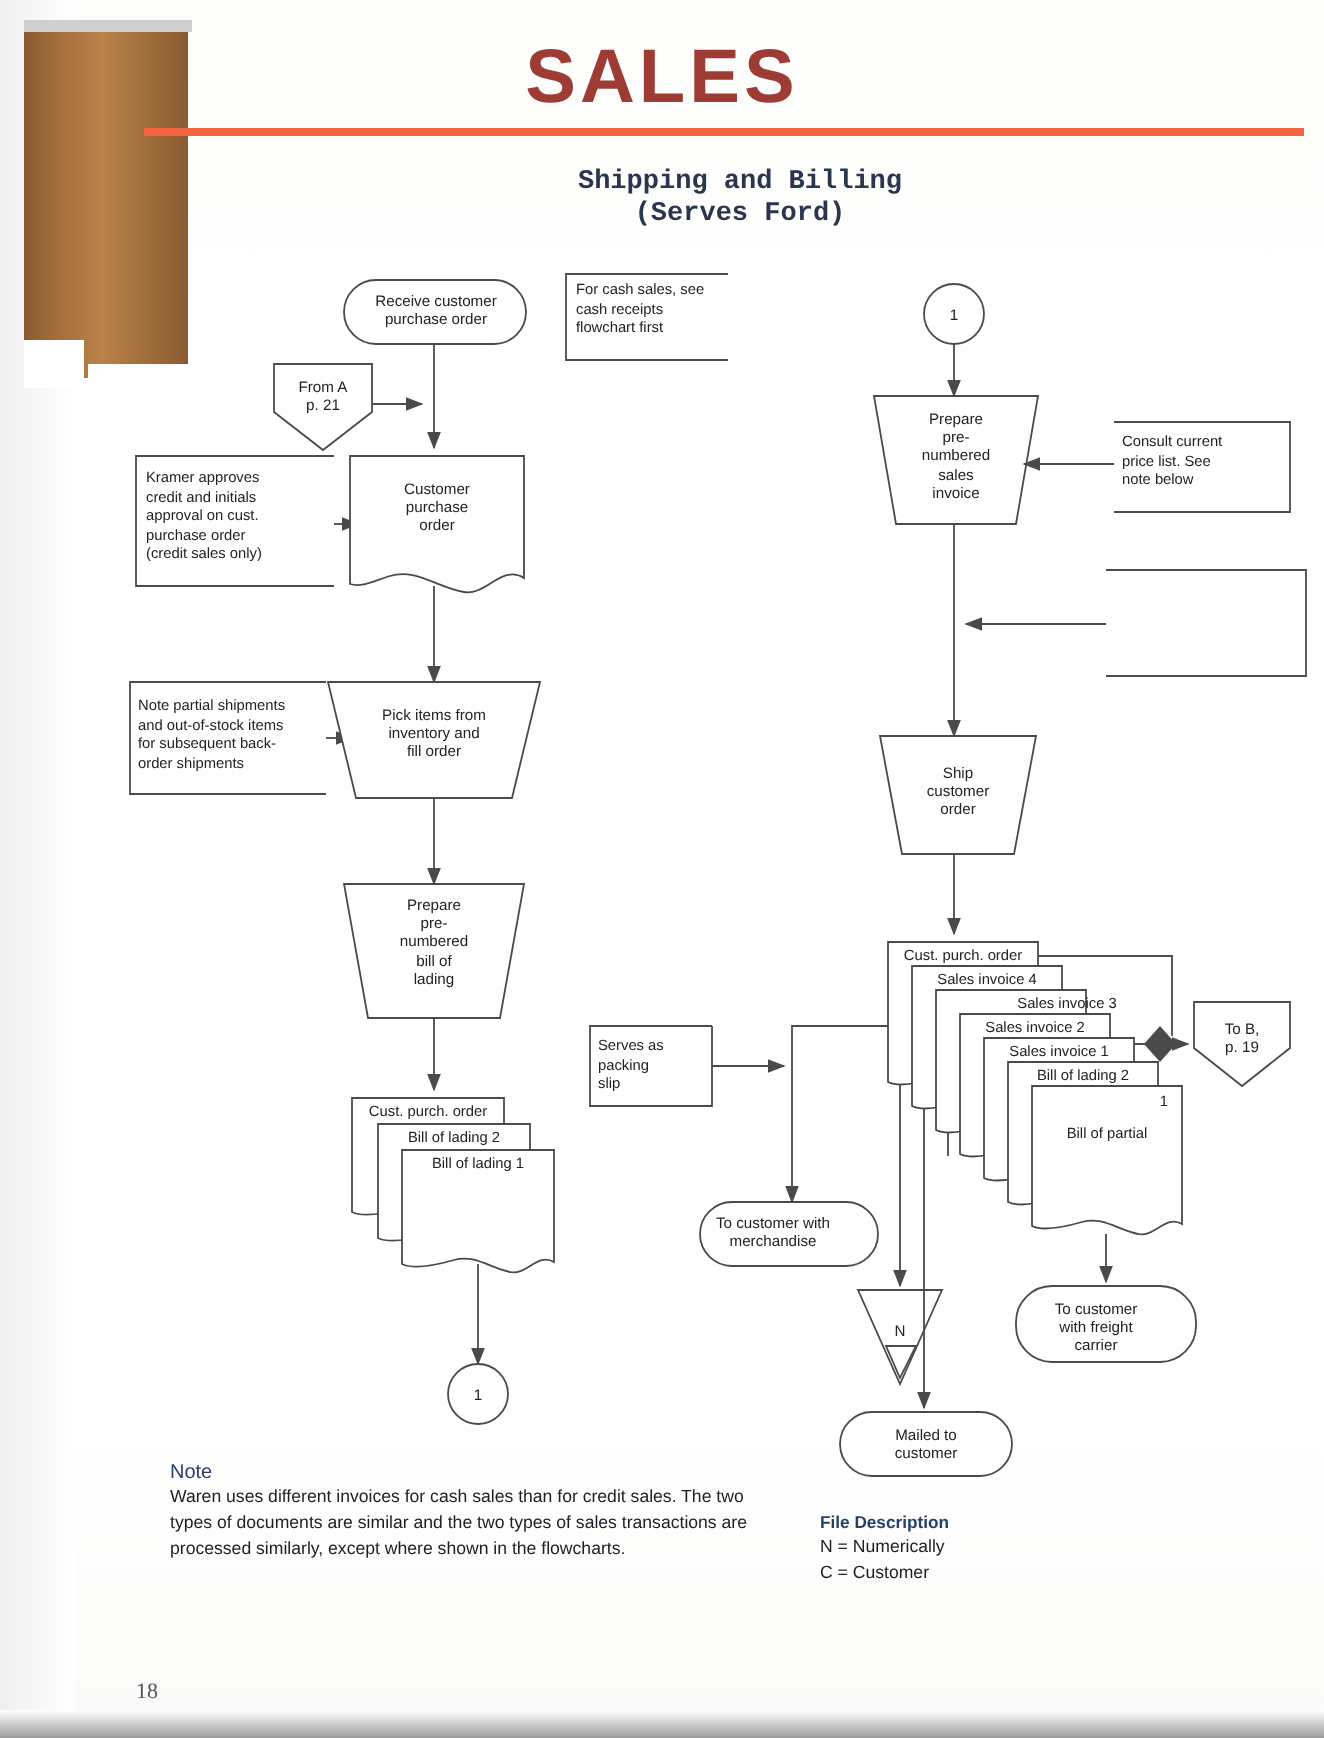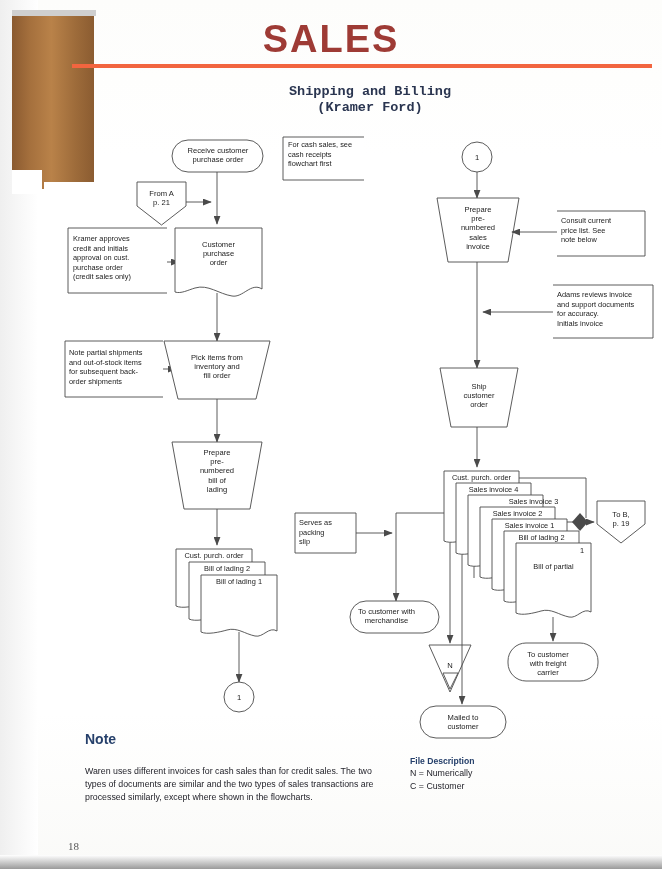--- a/index.html
+++ b/index.html
@@ -39,21 +39,21 @@
     position:absolute;font-size:7.4px;line-height:9.6px;color:#222;
     text-align:left;pointer-events:none;white-space:pre-line;
   }
   .doclabel{
     position:absolute;font-size:7.4px;line-height:9px;color:#222;
     text-align:center;pointer-events:none;white-space:nowrap;
   }
   .hitbox{position:absolute;background:transparent;}
 
   #note-block{position:absolute;left:85px;top:731px;width:290px;}
-  #note-title{font-size:14px;font-weight:bold;color:#26406b;margin-bottom:18px;}
+  #note-title{font-size:10px;font-weight:normal;color:#26406b;margin-bottom:0;}
   #note-body{font-size:8.8px;line-height:13px;color:#1d1d25;}
   #file-block{position:absolute;left:410px;top:756px;width:200px;}
   #file-title{font-size:8.6px;font-weight:bold;color:#26406b;margin-bottom:1px;}
   #file-body{font-size:8.8px;line-height:13px;color:#1d1d25;white-space:pre-line;}
   #pagenum{position:absolute;left:68px;top:840px;font-family:"Liberation Serif",serif;
      font-size:11px;color:#555;}
 </style>
 </head>
 <body>
 
@@ -62,21 +62,21 @@
   <div id="left-margin"></div>
   <div id="scan-edge"></div>
   <div id="scan-edge-top"></div>
   <div id="scan-edge-notch"></div>
   <div id="scan-edge-notch2"></div>
 
   <div id="title" style="color: rgb(158, 59, 53);">SALES</div>
   <div id="rule" style="background: rgb(242, 101, 63);"></div>
   <div id="subtitle">
     <div>Shipping and Billing</div>
-    <div>(Kramer Ford)</div>
+    <div>(Serves Ford)</div>
   </div>
 
   <svg id="chart" viewBox="0 0 662 869">
     <defs>
       <marker id="ah" markerWidth="9" markerHeight="7" refX="8.2" refY="3.5" orient="auto" markerUnits="userSpaceOnUse">
         <polygon points="0,0 9,3.5 0,7" fill="#4a4a4a"></polygon>
       </marker>
       <marker id="ahu" markerWidth="9" markerHeight="7" refX="8.2" refY="3.5" orient="auto" markerUnits="userSpaceOnUse">
         <polygon points="0,0 9,3.5 0,7" fill="#4a4a4a"></polygon>
       </marker>
@@ -239,24 +239,20 @@
 
   <div class="nodelabel" style="left:462px;top:153px;width:30px;">1</div>
   <div class="nodelabel" style="left:448px;top:205px;width:60px;">Prepare
 pre-
 numbered
 sales
 invoice</div>
   <div class="annot" style="left:561px;top:216px;width:82px;">Consult current
 price list. See
 note below</div>
-  <div class="annot" style="left:557px;top:290px;width:95px;">Adams reviews invoice
-and support documents
-for accuracy.
-Initials invoice</div>
   <div class="nodelabel" style="left:451px;top:382px;width:56px;">Ship
 customer
 order</div>
 
   <div class="doclabel" style="left:444px;top:473px;width:75px;">Cust.  purch. order</div>
   <div class="doclabel" style="left:456px;top:485px;width:75px;">Sales invoice   4</div>
   <div class="doclabel" style="left:468px;top:497px;width:75px;padding-left:28px;">Sales invoice   3</div>
   <div class="doclabel" style="left:480px;top:509px;width:75px;">Sales invoice   2</div>
   <div class="doclabel" style="left:492px;top:521px;width:75px;">Sales invoice   1</div>
   <div class="doclabel" style="left:504px;top:533px;width:75px;">Bill of lading   2</div>

